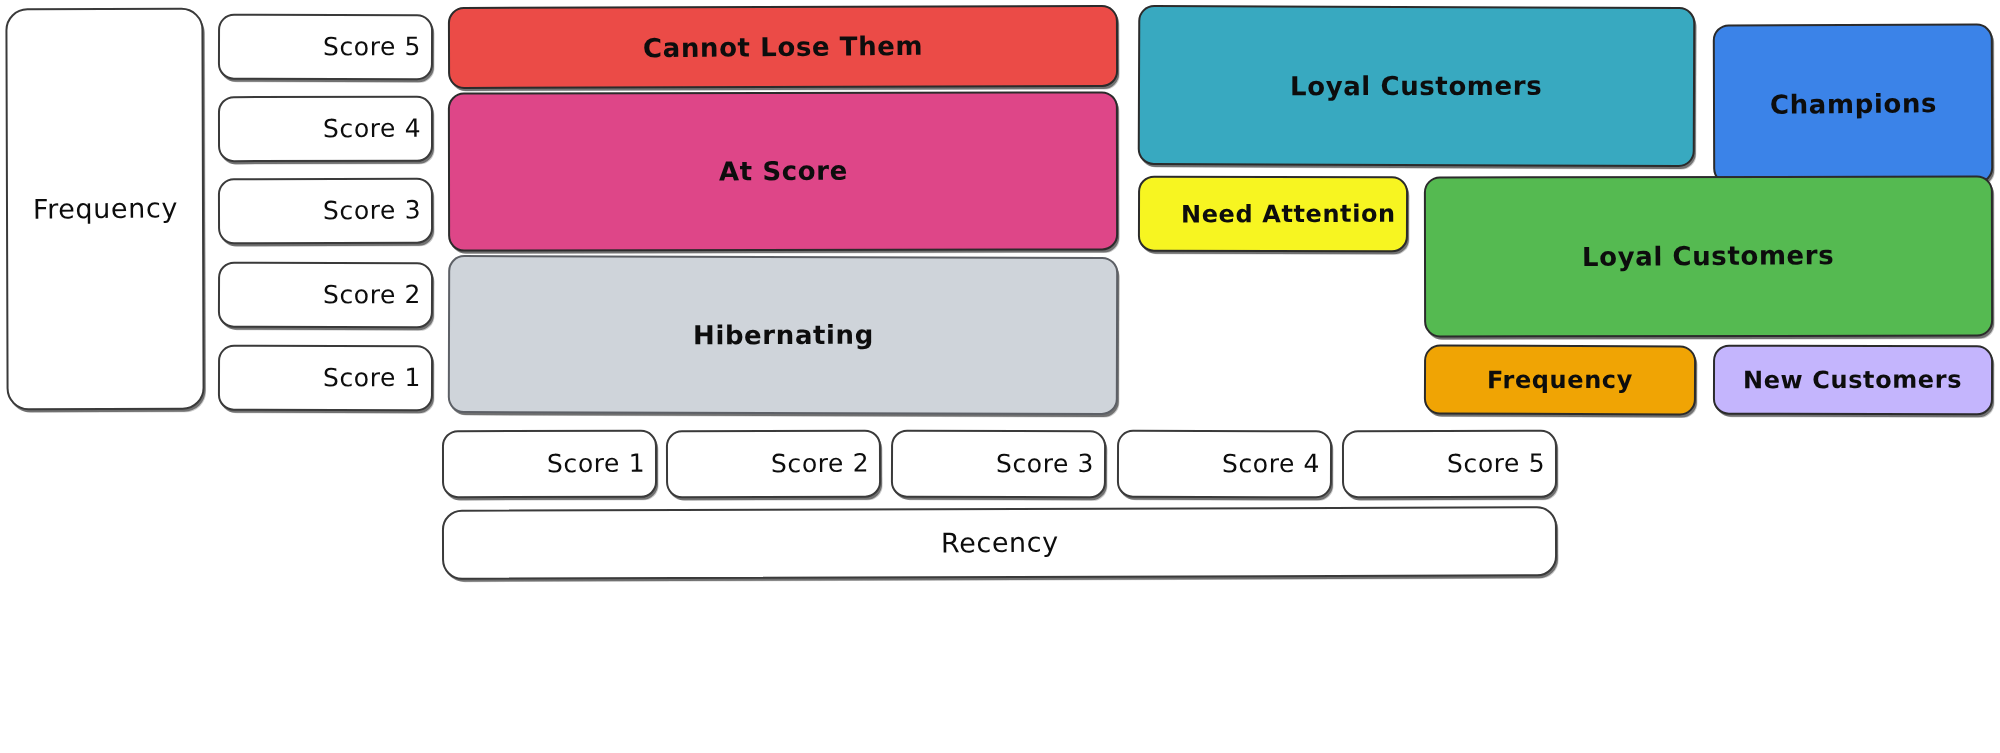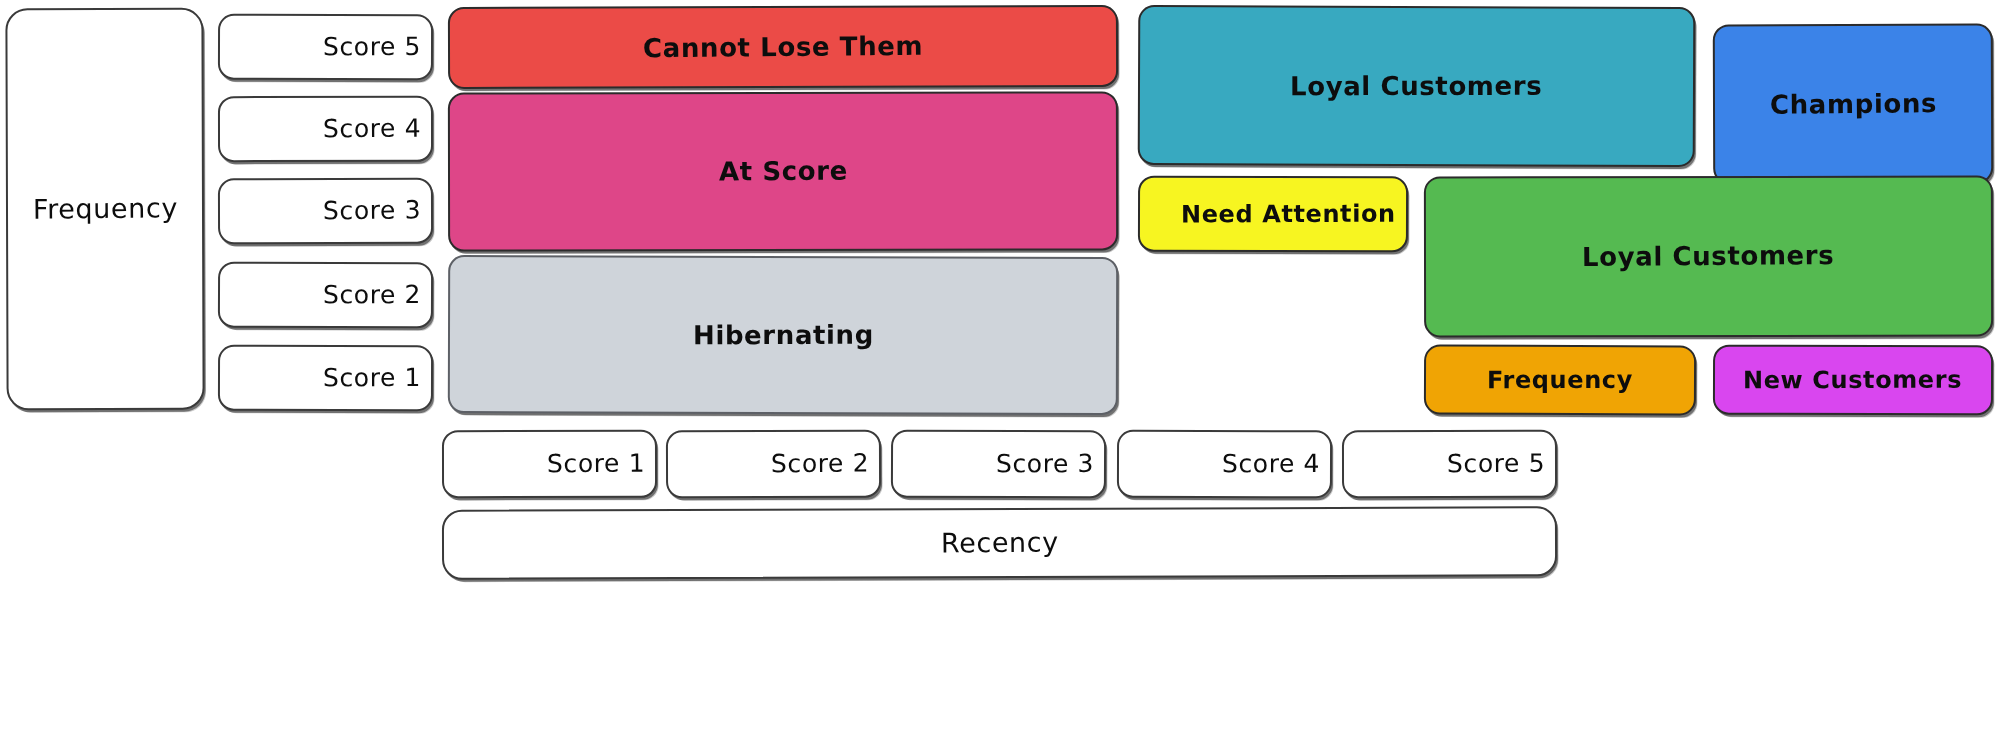--- a/index.html
+++ b/index.html
@@ -127,21 +127,21 @@
 
   <div class="box seg j3" style="left:1424px; top:176px; width:569px; height:161px; background:#55BA51;">
     <span class="lbl">Loyal Customers</span>
   </div>
 
 
   <div class="box seg-sm j4" style="left:1424px; top:345px; width:272px; height:70px; background:#F0A404;">
     <span class="lbl">Frequency</span>
   </div>
 
-  <div class="box seg-sm j2" style="left:1713px; top:345px; width:280px; height:70px; background:#d946ef;">
+  <div class="box seg-sm j2" style="left:1713px; top:345px; width:280px; height:70px; background:#c4b5fd;">
     <span class="lbl">New Customers</span>
   </div>
 
   <div class="box plain score-tile j3" style="left:442px; top:430px; width:215px; height:68px;">
     <span class="lbl">Score 1</span>
   </div>
   <div class="box plain score-tile j1" style="left:666px; top:430px; width:215px; height:68px;">
     <span class="lbl">Score 2</span>
   </div>
   <div class="box plain score-tile j4" style="left:891px; top:430px; width:215px; height:68px;">

